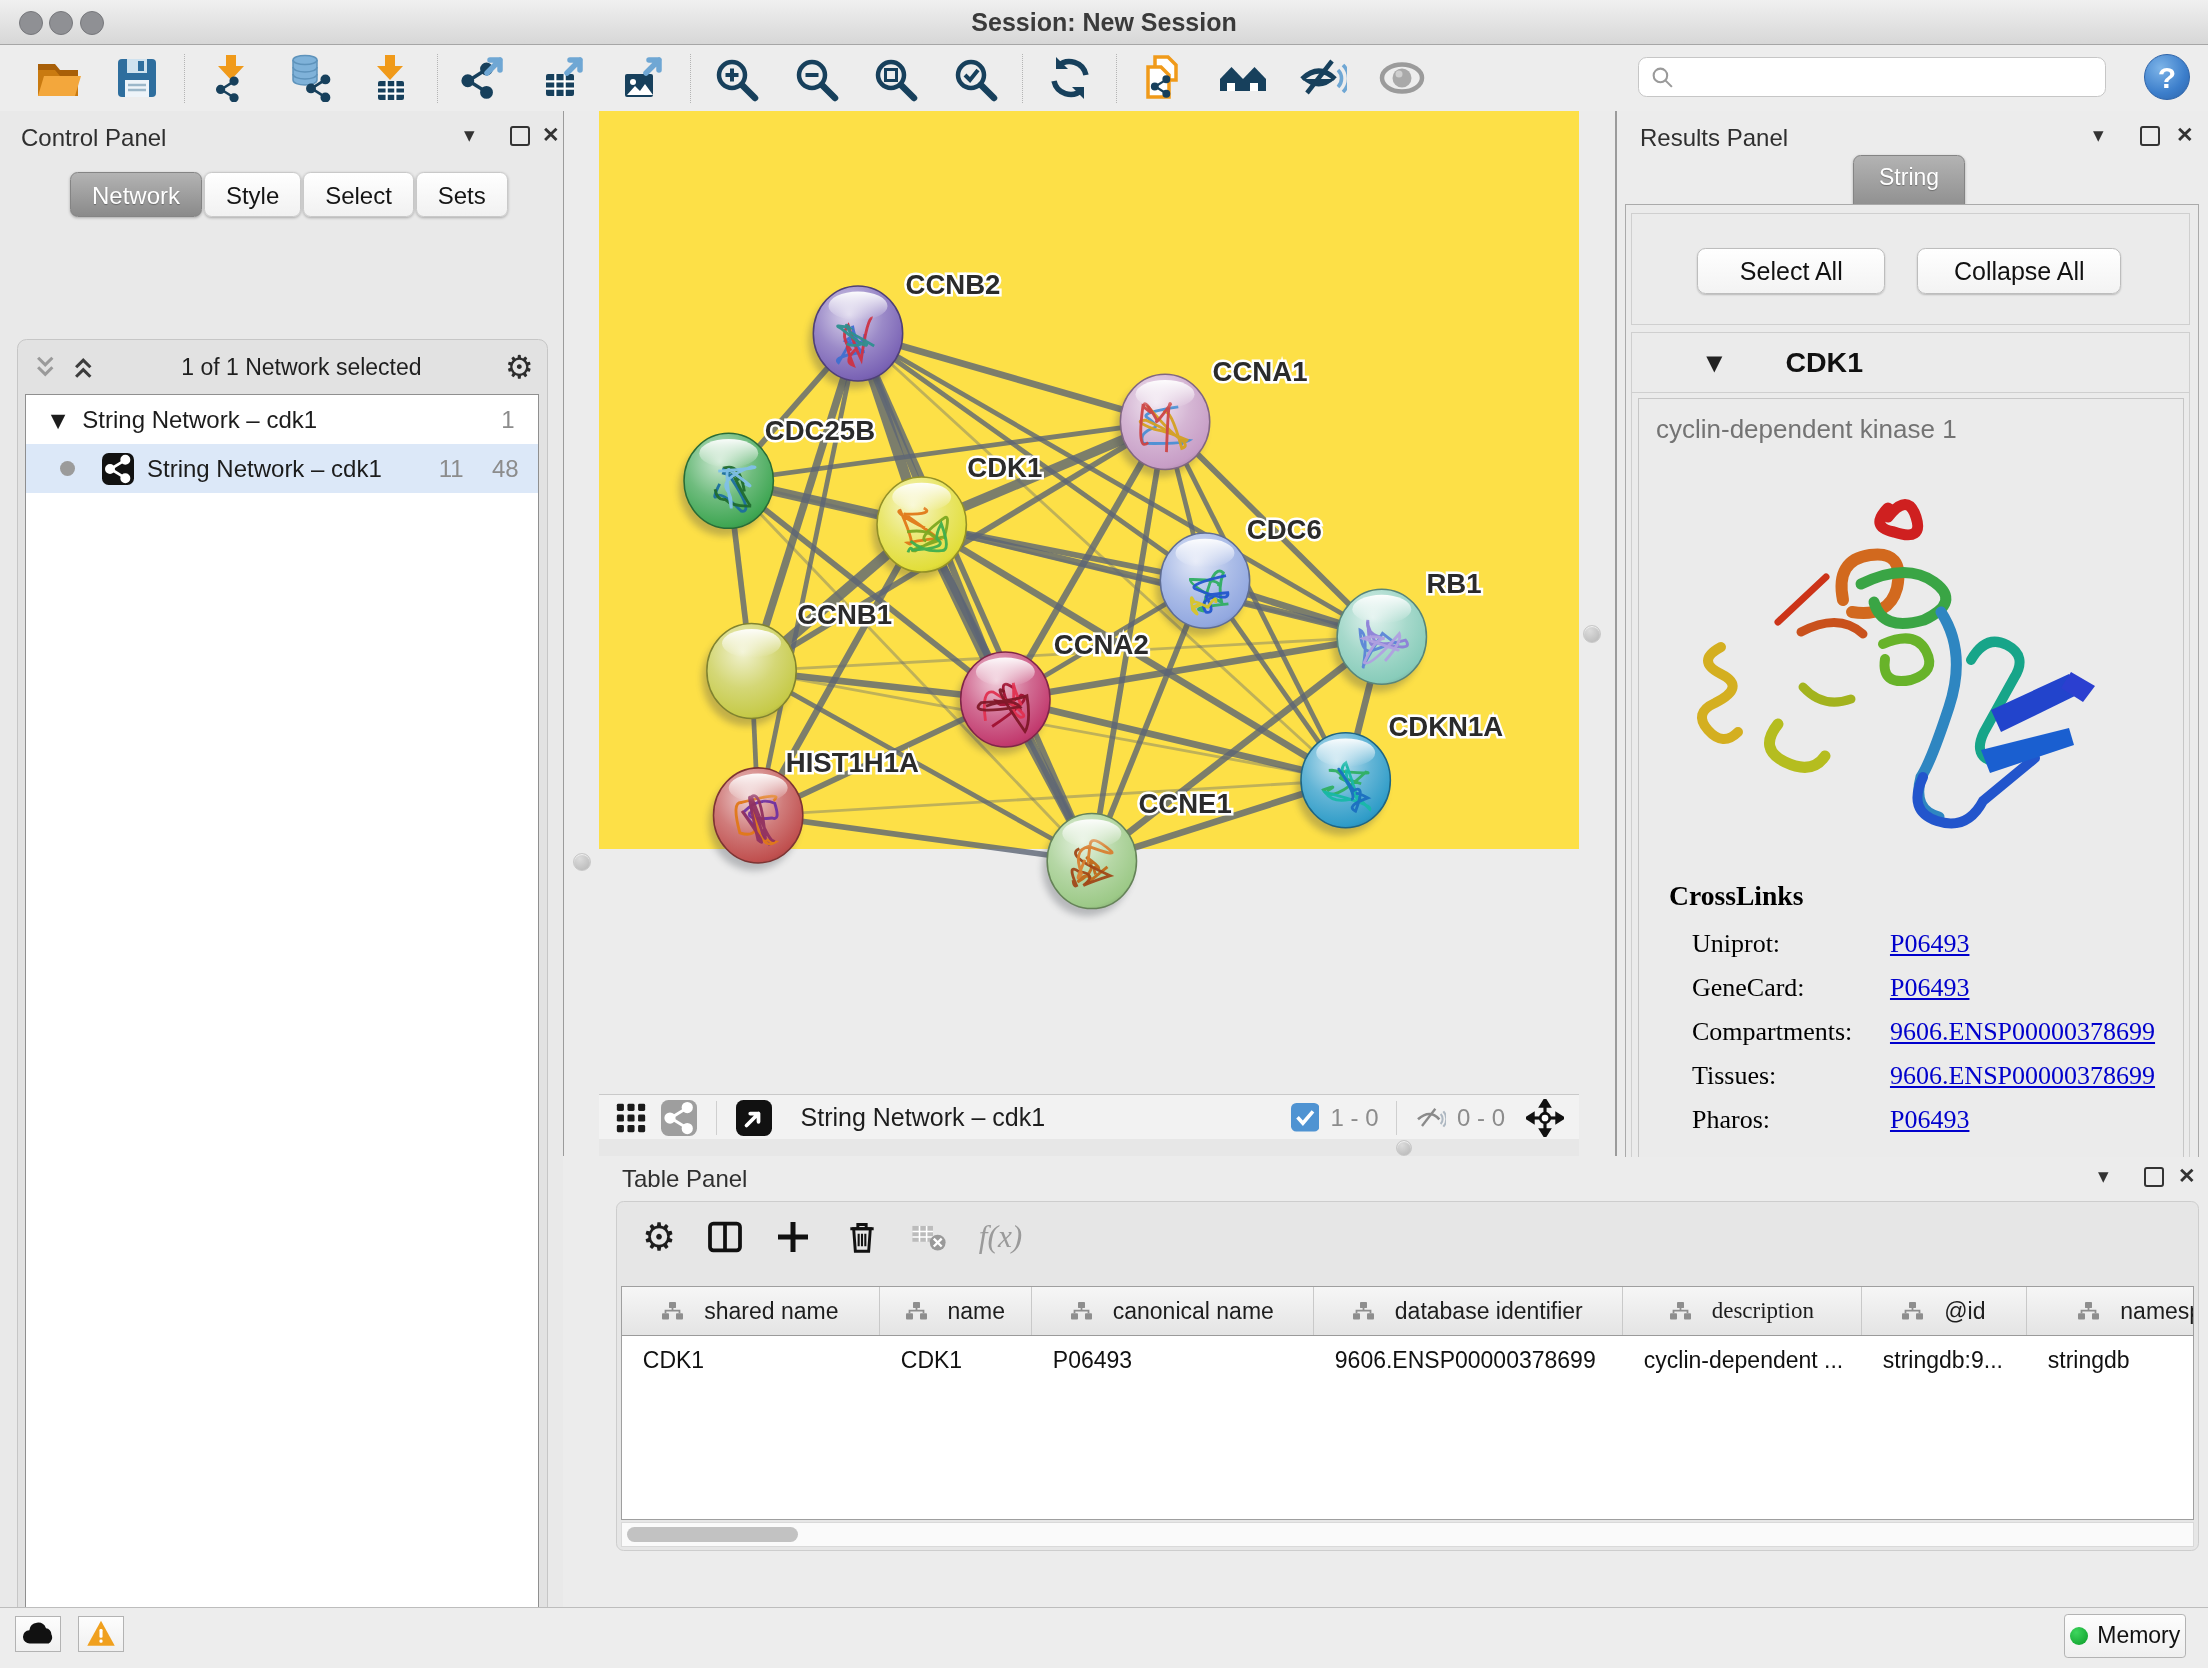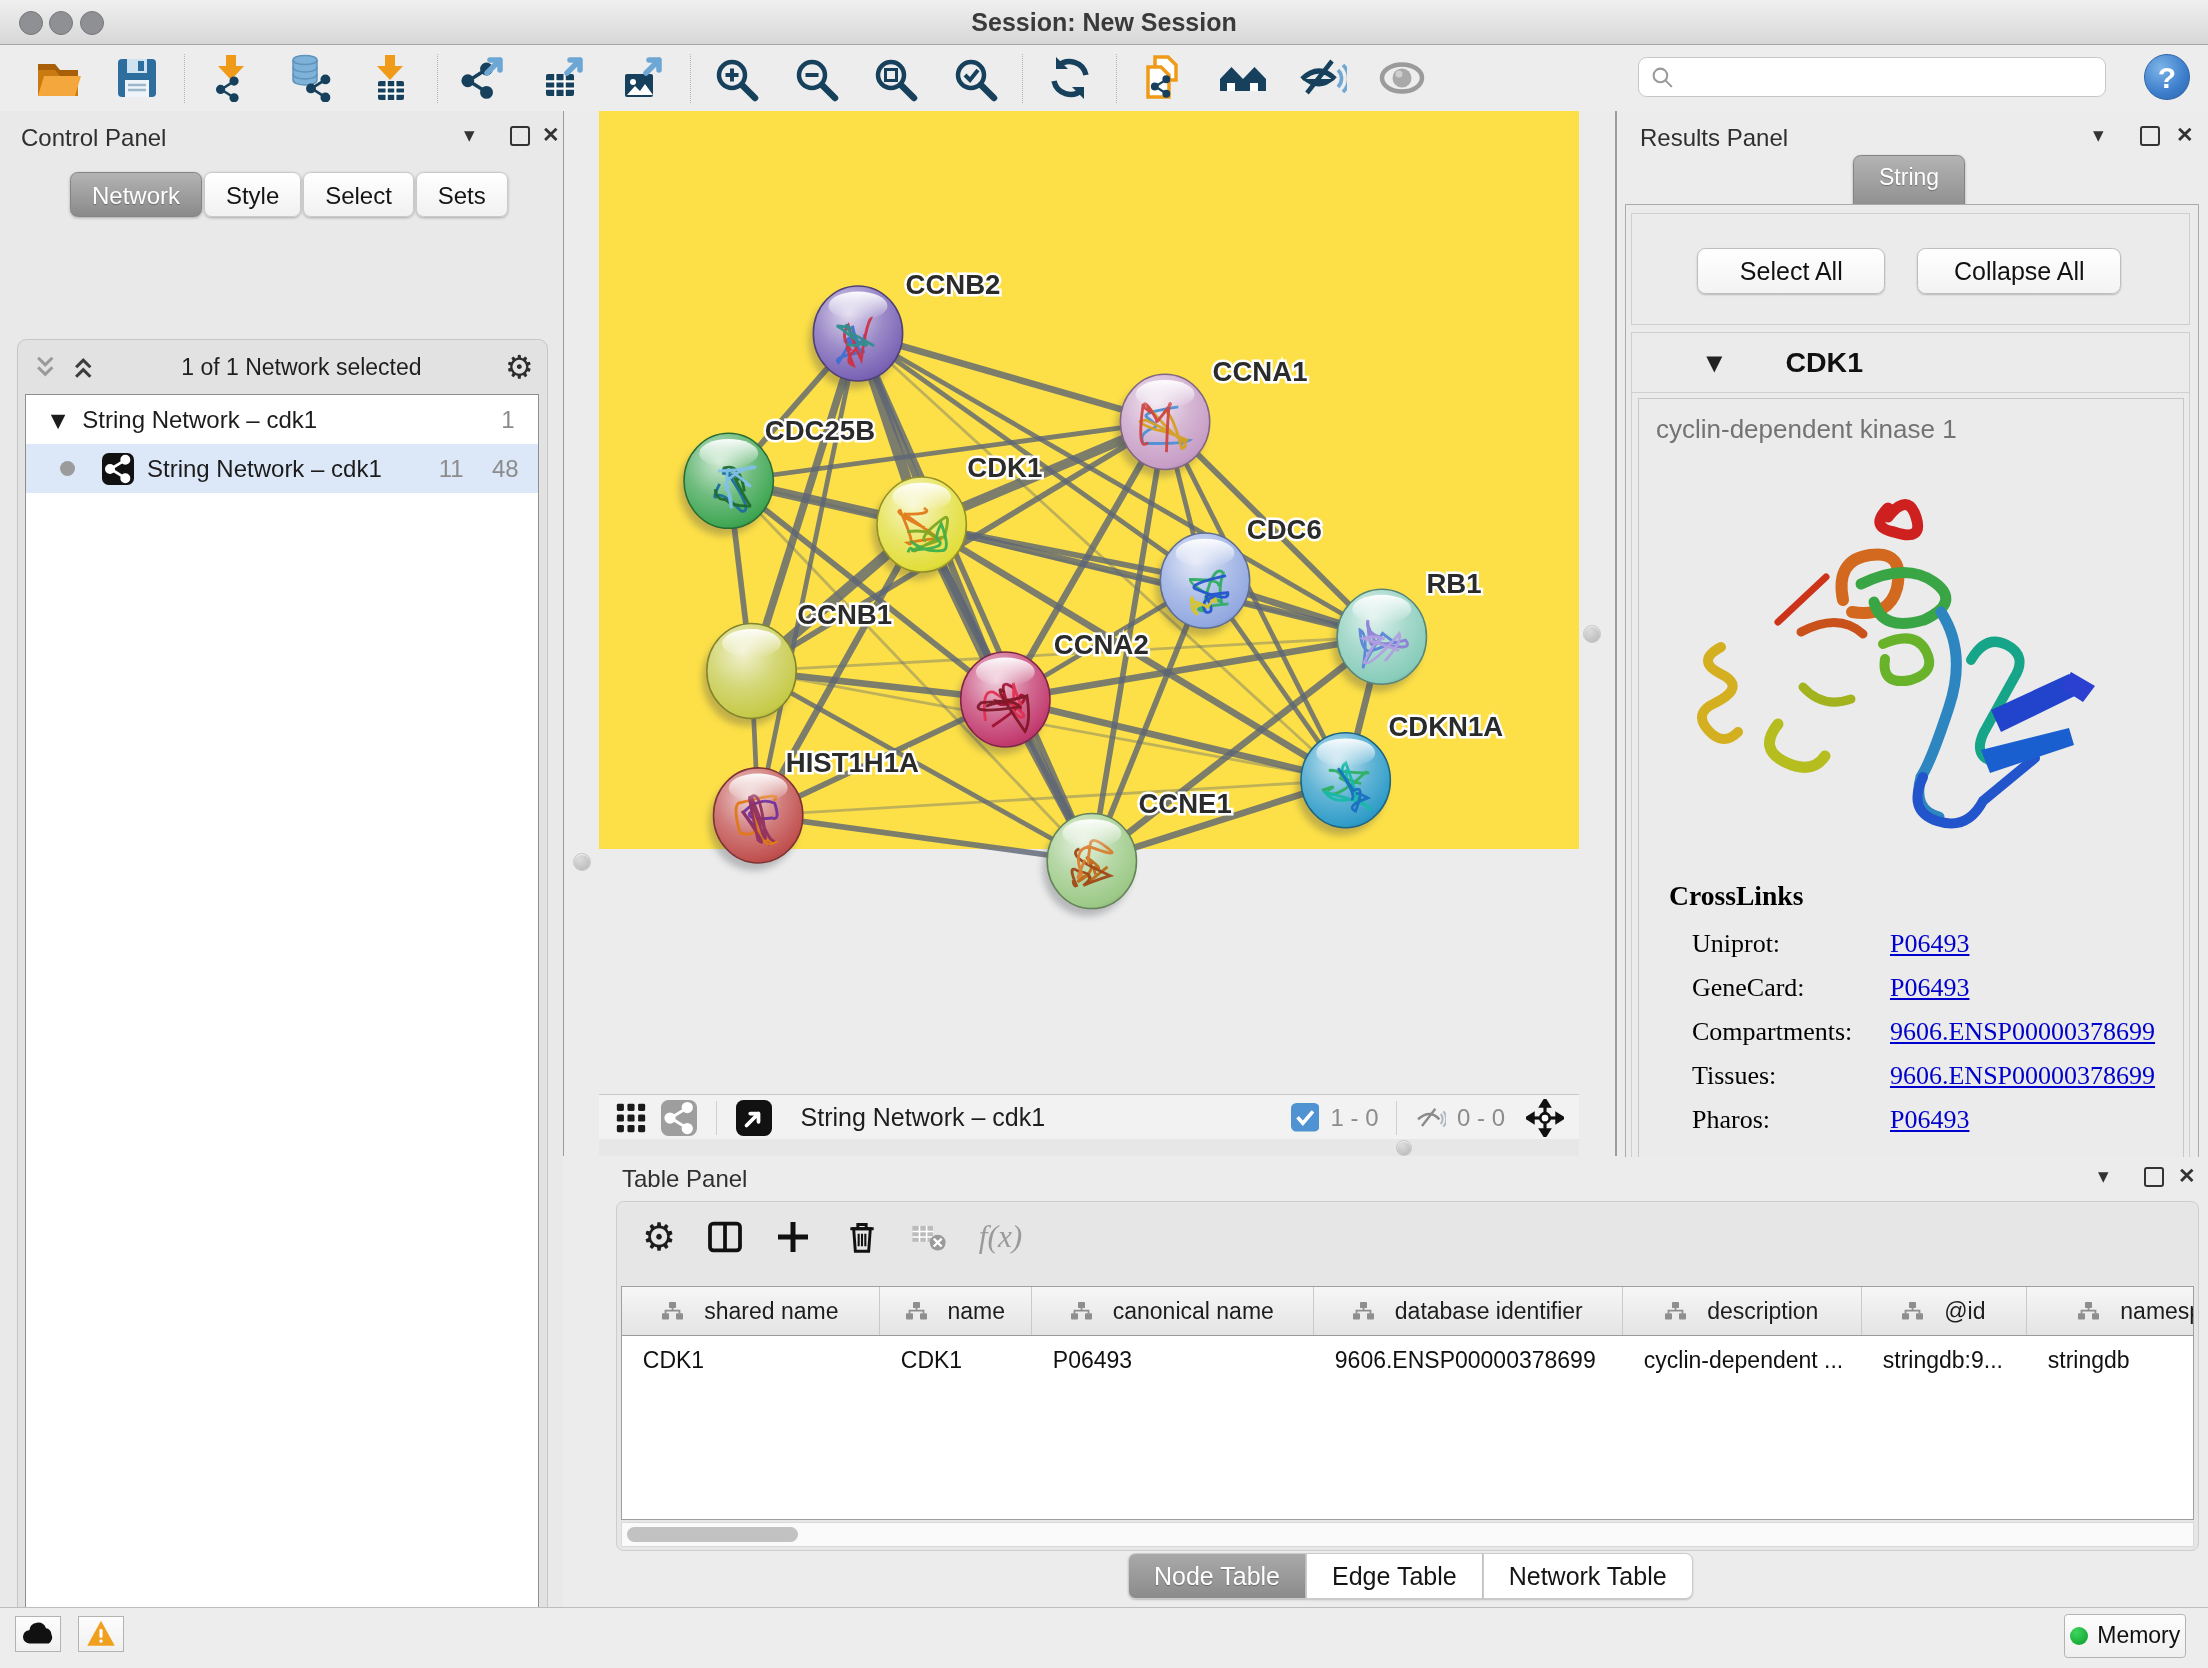--- a/index.html
+++ b/index.html
@@ -827,21 +827,21 @@
             <svg width="21" height="21" viewBox="0 0 24 24">
   <g fill="#8e8e8e">
                 <rect x="8" y="1" width="8" height="7" rx="1"></rect>
                 <rect x="0" y="14" width="8" height="7" rx="1"></rect>
                 <rect x="16" y="14" width="8" height="7" rx="1"></rect>
               </g>
   <path d="M12 8v3M4 14v-3h16v3" stroke="#8e8e8e" stroke-width="2" fill="none"></path>
             </svg>
             <span>database identifier</span>
           </div>
-          <div class="dt-hcell" style="width: 239px;">
+          <div class="dt-hcell" style="width: 239px; font-family: Liberation Serif, serif;">
             <svg width="21" height="21" viewBox="0 0 24 24">
   <g fill="#8e8e8e">
                 <rect x="8" y="1" width="8" height="7" rx="1"></rect>
                 <rect x="0" y="14" width="8" height="7" rx="1"></rect>
                 <rect x="16" y="14" width="8" height="7" rx="1"></rect>
               </g>
   <path d="M12 8v3M4 14v-3h16v3" stroke="#8e8e8e" stroke-width="2" fill="none"></path>
             </svg>
             <span>description</span>
           </div>
@@ -878,25 +878,20 @@
             <div class="dt-cell" style="width: 165px;">stringdb:9...</div>
             <div class="dt-cell" style="width: 265px;">stringdb</div>
           </div>
         </div>
     </div>
     <div class="abs hscroll">
       <div class="abs hthumb"></div>
     </div>
   </div>
 
-  <div class="bottom-tabs abs" id="table-tabs">
-      <div class="btab sel">Node Table</div>
-      <div class="btab">Edge Table</div>
-      <div class="btab">Network Table</div>
-    </div>
 </div>
 
 <div class="abs statusbar">
   <div class="abs sb-btn" style="left:15px">
     <svg width="32" height="25" viewBox="0 0 48 34">
       <path d="M12 32a10 10 0 0 1-1-20 13 13 0 0 1 25-3 9 9 0 0 1 8 9 10.5 10.5 0 0 1-4 14z" fill="#111"></path>
     </svg>
   </div>
   <div class="abs sb-btn" style="left:78px">
     <svg width="30" height="28.5" viewBox="0 0 48 44">

